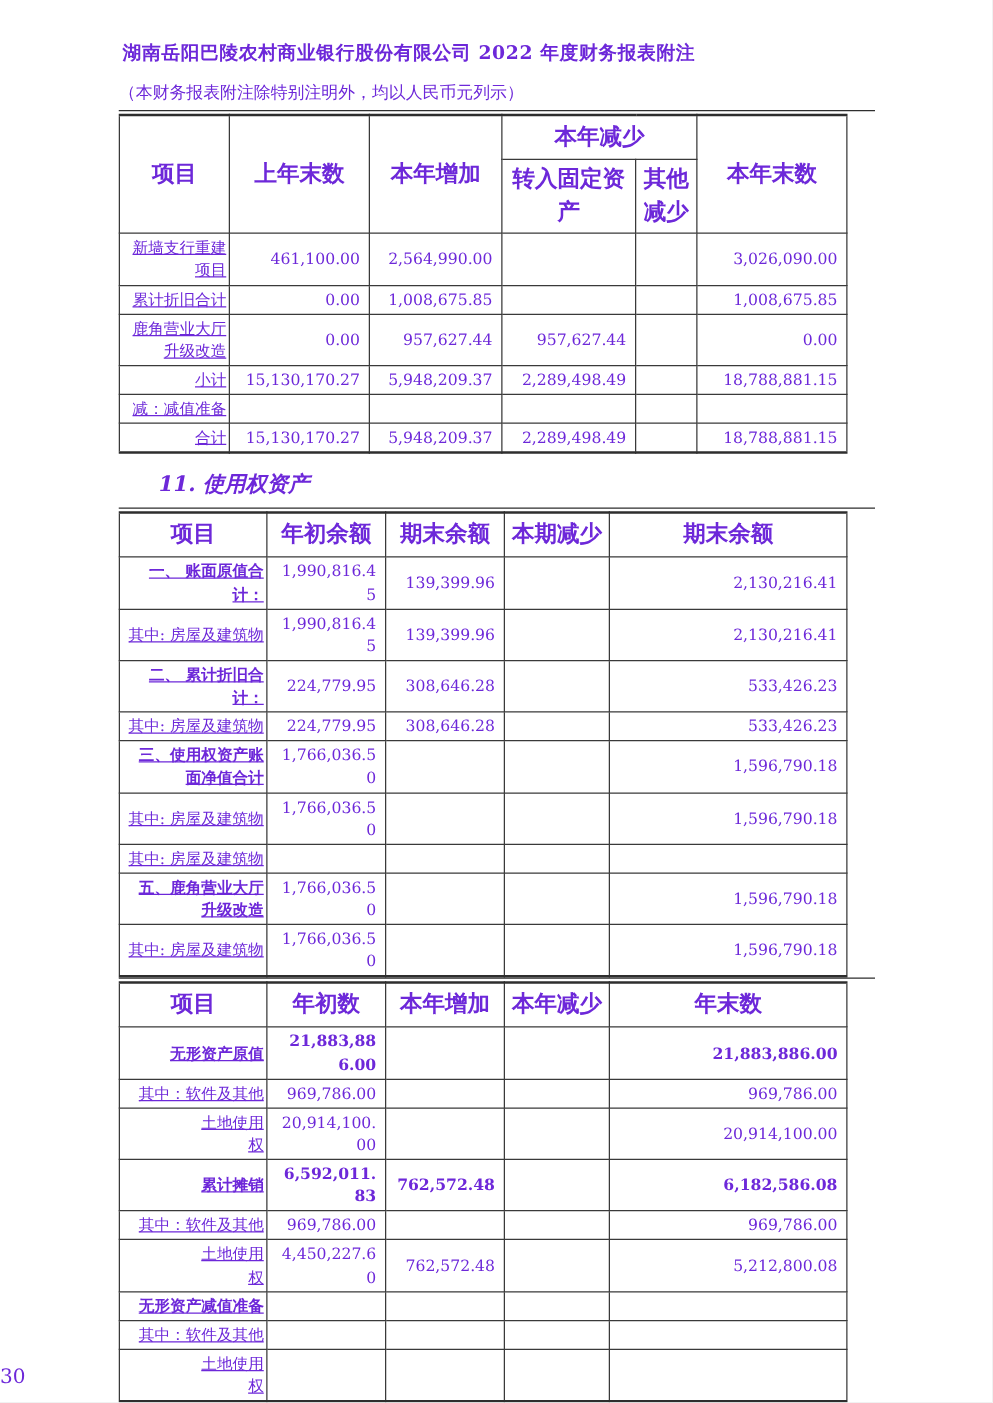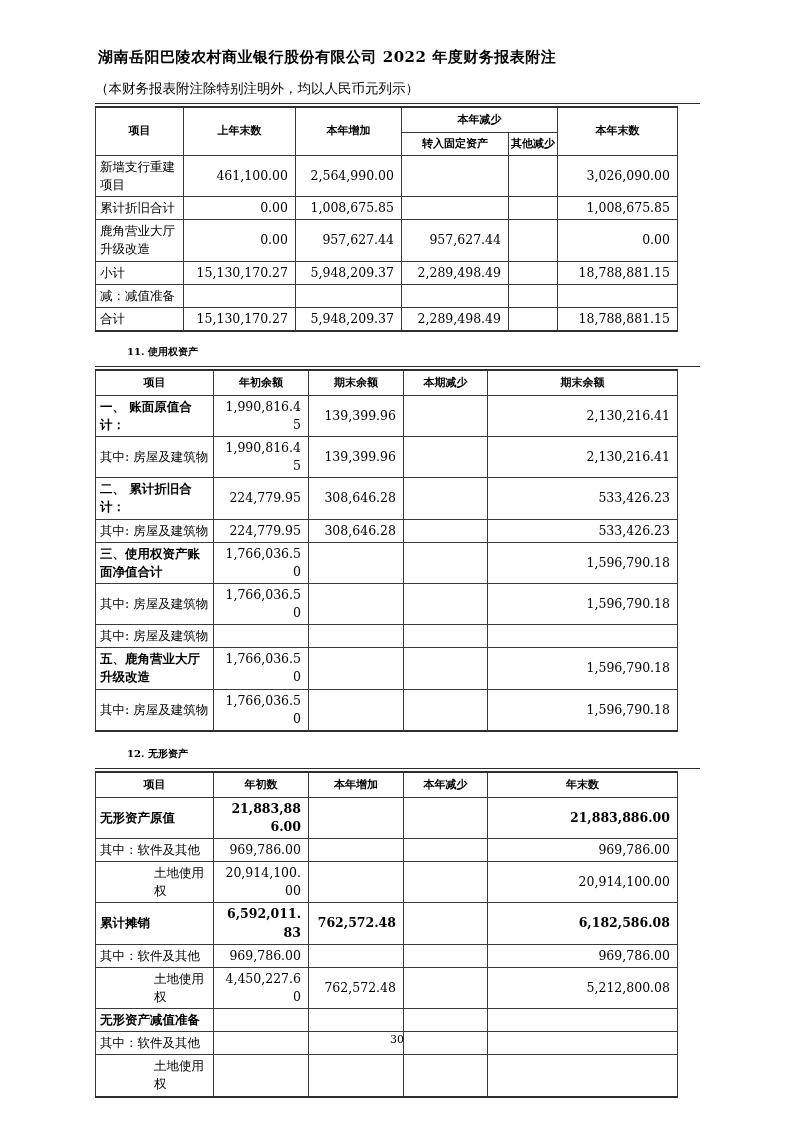--- a/index.html
+++ b/index.html
@@ -1,25 +1,25 @@
 <!DOCTYPE html>
 <html lang="zh"><head>
 <meta charset="utf-8">
 <style>
   html,body{margin:0;padding:0;background:#e8e8e8;}
   .page{
     position:relative;
     width:794px;height:1122px;
     margin:0 auto;
     background:#ffffff;
-    color:#000000;
+    color:#6d28d9;
     font-family:"DejaVu Serif","Liberation Serif",serif;
     overflow:hidden;
     box-sizing:border-box;
-    padding:48px 94px 0 95px;
+    padding:33px 94px 0 95px;
   }
   .doc-title{
     font-size:15px;
     font-weight:bold;
     margin:0 0 13px 3px;
     letter-spacing:.5px;
     white-space:nowrap;
   }
   .doc-subtitle{
     font-size:13.5px;
@@ -36,46 +36,47 @@
   }
   table{border-top:2px solid #2e2e2e;border-bottom:2px solid #2e2e2e;}
   th,td{
     border:1px solid #3a3a3a;
     padding:2px 5px;
     line-height:1.45;
     vertical-align:middle;
     word-break:break-all;
     box-sizing:border-box;
   }
-  th{font-weight:bold;font-size:11px;text-align:center;padding:4px 2px;}
-  td.lbl{text-align:left;padding-left:4px;padding-right:2px;}
+  th{font-weight:bold;font-size:18px;text-align:center;padding:4px 2px;}
+  td.lbl{text-align:right;padding-left:4px;padding-right:2px;text-decoration:underline;}
   td.num{text-align:right;padding-right:7px;font-variant-numeric:tabular-nums;}
   tr.bold td.lbl{font-weight:bold;}
   tr.bold-all td{font-weight:bold;}
   tr.indent td.lbl{padding-left:58px;}
   
   .t1 col.c0{width:88px}.t1 col.c1{width:112px}.t1 col.c2{width:106px}
   .t1 col.c3{width:107px}.t1 col.c4{width:49px}.t1 col.c5{width:120px}
   .t2 col.c0{width:118px}.t2 col.c1{width:95px}.t2 col.c2{width:95px}
   .t2 col.c3{width:84px}.t2 col.c4{width:190px}
   .t1 th.sub{padding:3px 2px;}
   
   .sec-heading{
-    font-size:10px;
+    font-size:17px;
     font-weight:bold;
     margin:15px 0 7px 32px;
+    font-style:italic;
   }
   .sec-heading.first{margin-top:13px;}
   
   .page-num{
     position:absolute;
-    top:1033px;
+    top:1091px;
     left:0;right:0;
-    text-align:center;
-    font-size:11px;
+    text-align:left;
+    font-size:16px;
   }
 </style>
 </head>
 <body>
 
 <div class="page">
 
   <p class="doc-title">湖南岳阳巴陵农村商业银行股份有限公司 2022 年度财务报表附注</p>
   <p class="doc-subtitle">（本财务报表附注除特别注明外，均以人民币元列示）</p>
 
@@ -236,21 +237,20 @@
             <td class="lbl">其中: 房屋及建筑物</td>
             <td class="num">1,766,036.50</td>
             <td class="num"></td>
             <td class="num"></td>
             <td class="num">1,596,790.18</td>
           </tr>
         </tbody>
     </table>
   </div>
 
-  <p class="sec-heading">12. 无形资产</p>
 
   <div class="tbl-wrap">
     <table class="t2">
       <colgroup>
         <col class="c0">
           <col class="c1">
           <col class="c2">
           <col class="c3">
           <col class="c4">
       </colgroup>

